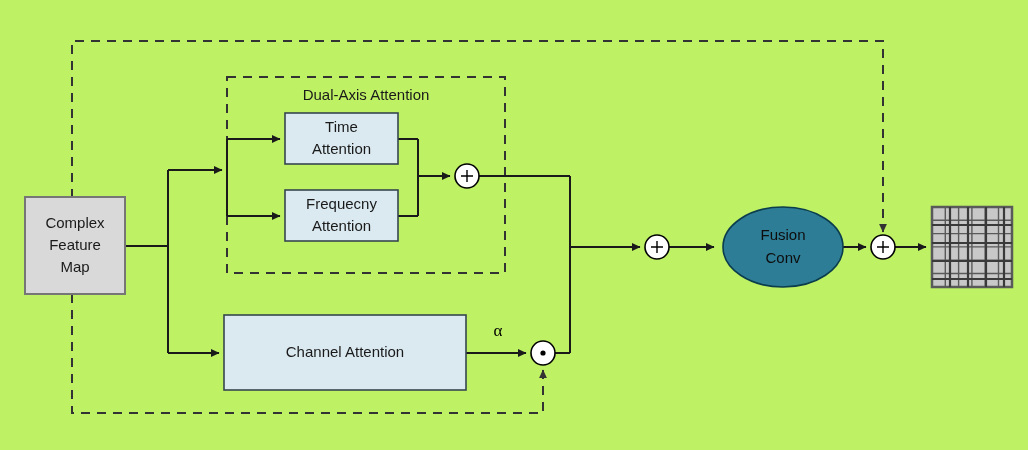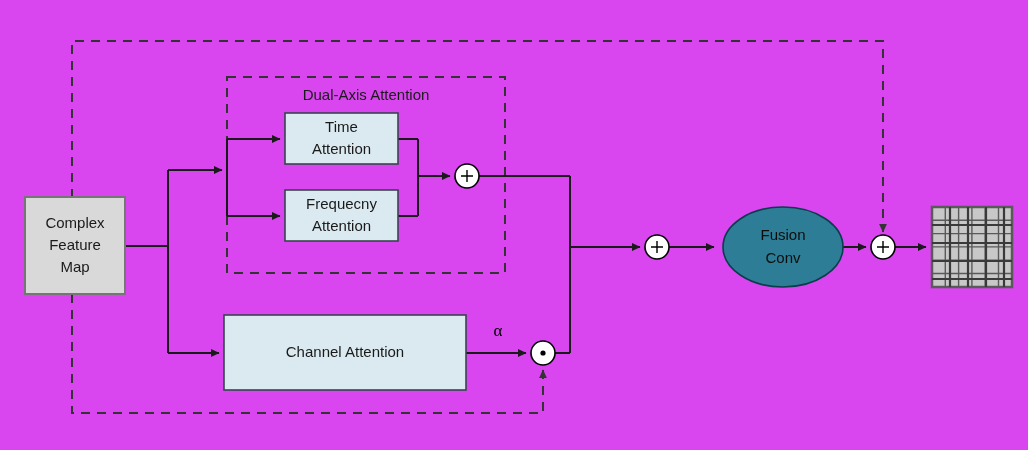--- a/index.html
+++ b/index.html
@@ -7,21 +7,21 @@
     padding: 0;
     background: #ffffff;
   }
   body {
     font-family: "Liberation Sans", sans-serif;
   }
   #stage {
     position: relative;
     width: 1028px;
     height: 450px;
-    background: #d946ef;
+    background: #bef264;
     overflow: hidden;
   }
   #diagram-svg {
     position: absolute;
     left: 0;
     top: 0;
     width: 1028px;
     height: 450px;
   }
   .node-text {

